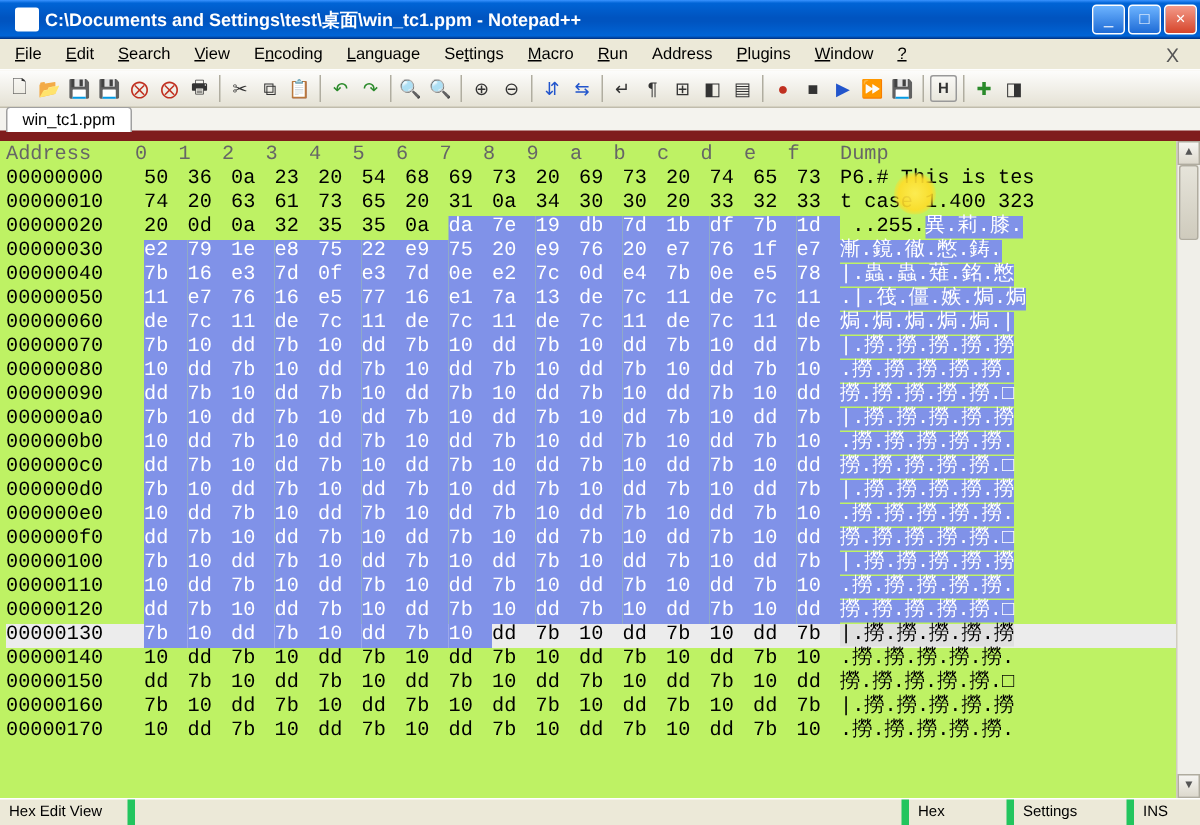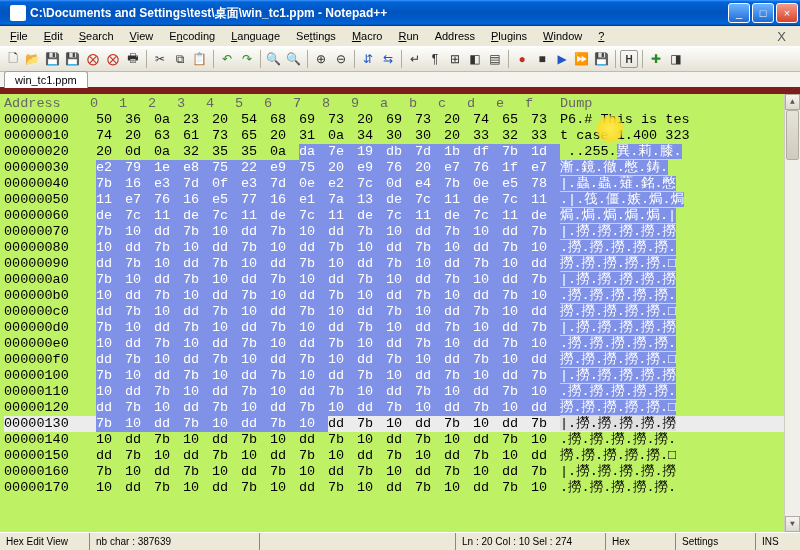--- a/index.html
+++ b/index.html
@@ -41,21 +41,21 @@
   .row .addr { width: 86px; color: #000; }
   .row .hexcells { width: 470px; display: flex; justify-content: flex-end; }
   .row .hc { width: 29px; display: inline-block; }
   .row .dump { flex: 1; }
   .sel { background: #8092e8; color: #fff; }
   .row .hc.sel {  }
   .graysel { background: #e0e0e0; }
   .cursor-hl { position: absolute; width: 28px; height: 28px; background: radial-gradient(circle, rgba(255,235,80,0.95) 0%, rgba(255,220,40,0.9) 55%, rgba(255,220,40,0) 80%); border-radius: 50%; pointer-events: none; }
 
   .statusbar { height: 18px; background: #ece9d8; border-top: 1px solid #fff; font-size: 10px; display: flex; align-items: center; }
-  .statusbar .cell { padding: 0 6px; border-right: 1px solid #22c55e; height: 100%; display: flex; align-items: center; }
+  .statusbar .cell { padding: 0 6px; border-right: 5px solid #22c55e; height: 100%; display: flex; align-items: center; }
   .statusbar .cell.flex { flex: 1; }
   .statusbar .cell.w1 { width: 90px; }
   .statusbar .cell.w2 { width: 170px; }
   .statusbar .cell.w3 { width: 150px; }
   .statusbar .cell.w4 { width: 70px; }
   .statusbar .cell.w5 { width: 80px; }
   .statusbar .cell.last { border: none; width: 44px; }
 
   .scrollbar-v { position: absolute; right: 0; top: 0; bottom: 0; width: 16px; background: #f0efe9; border-left: 1px solid #d0ccc0; }
   .scrollbar-v .sbtn { height: 16px; background: linear-gradient(#f6f5f2,#ddd9cd); border: 1px solid #b0ac9f; font-size: 8px; text-align: center; line-height: 14px; color: #555; }
@@ -176,19 +176,17 @@
   <div class="cursor-hl" id="cursor-hl" style="left: 596px; top: 21px;"></div>
   <div class="scrollbar-v">
     <div class="sbtn">▲</div>
     <div class="thumb"></div>
     <div class="sbtn bot">▼</div>
   </div>
 </div>
 
 <div class="statusbar">
   <div class="cell w1">Hex Edit View</div>
-  <div class="cell w2">nb char : 387639</div>
   <div class="cell flex"></div>
-  <div class="cell w3">Ln : 20   Col : 10   Sel : 274</div>
   <div class="cell w4">Hex</div>
   <div class="cell w5">Settings</div>
   <div class="cell last">INS</div>
 </div>
 
 </body></html>

